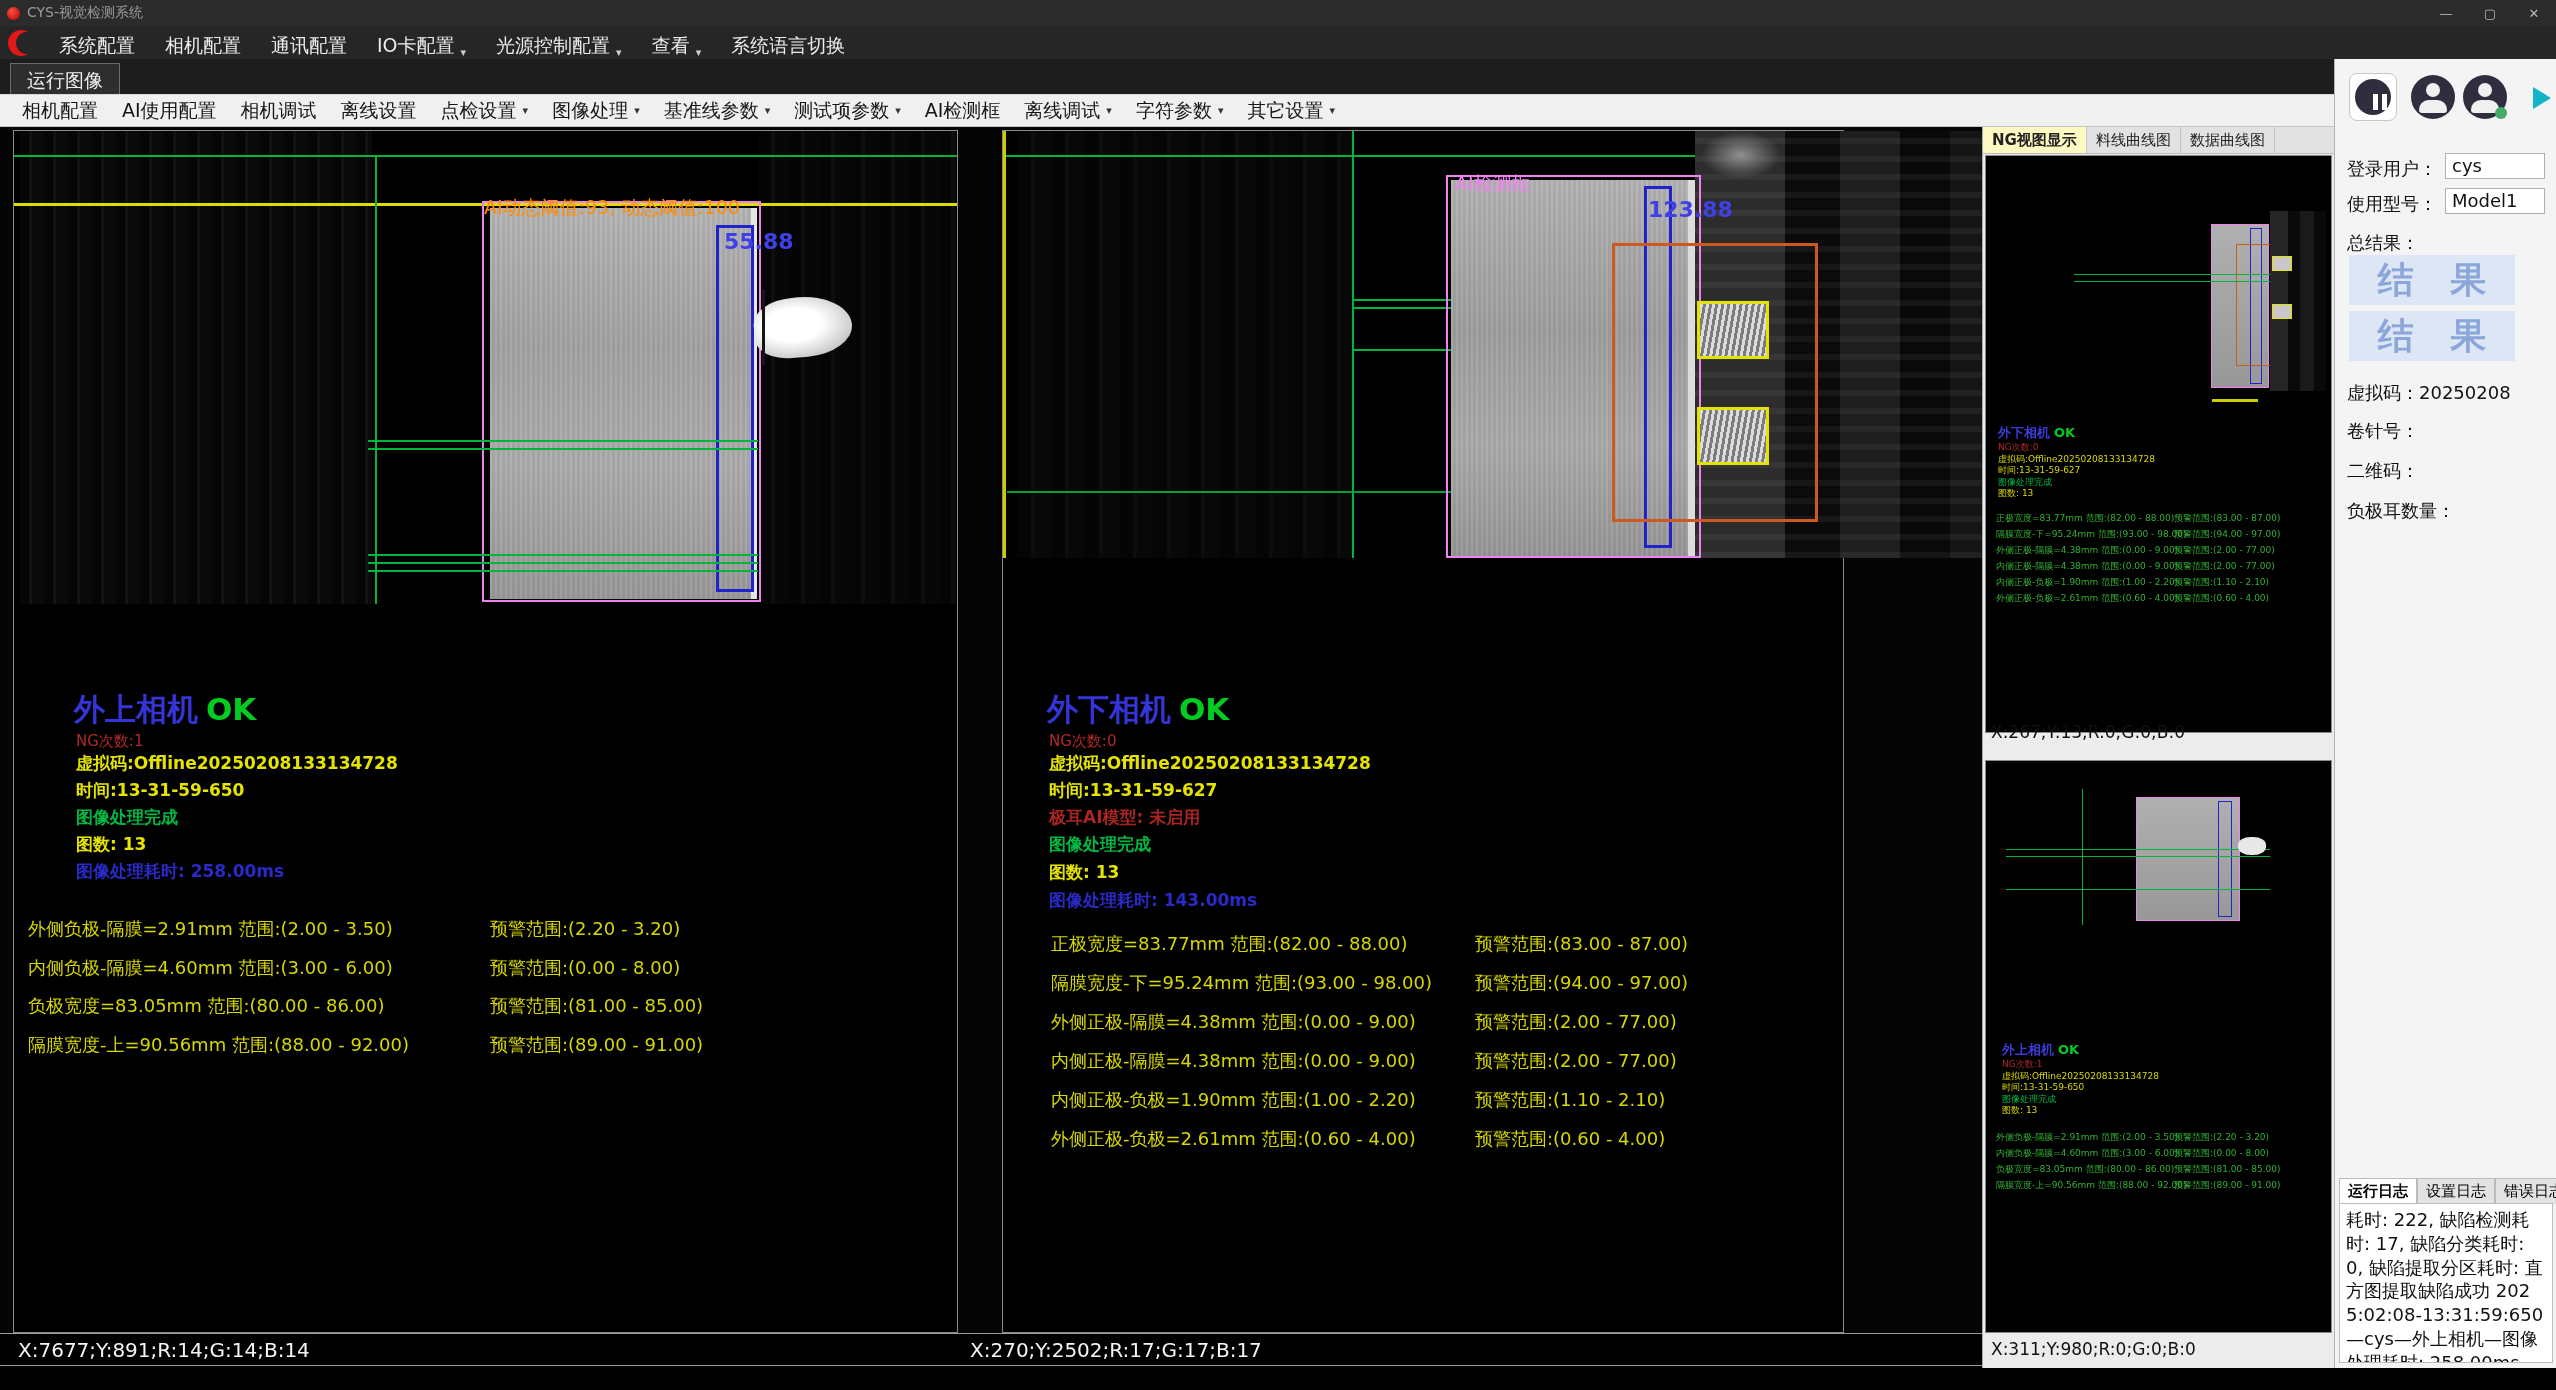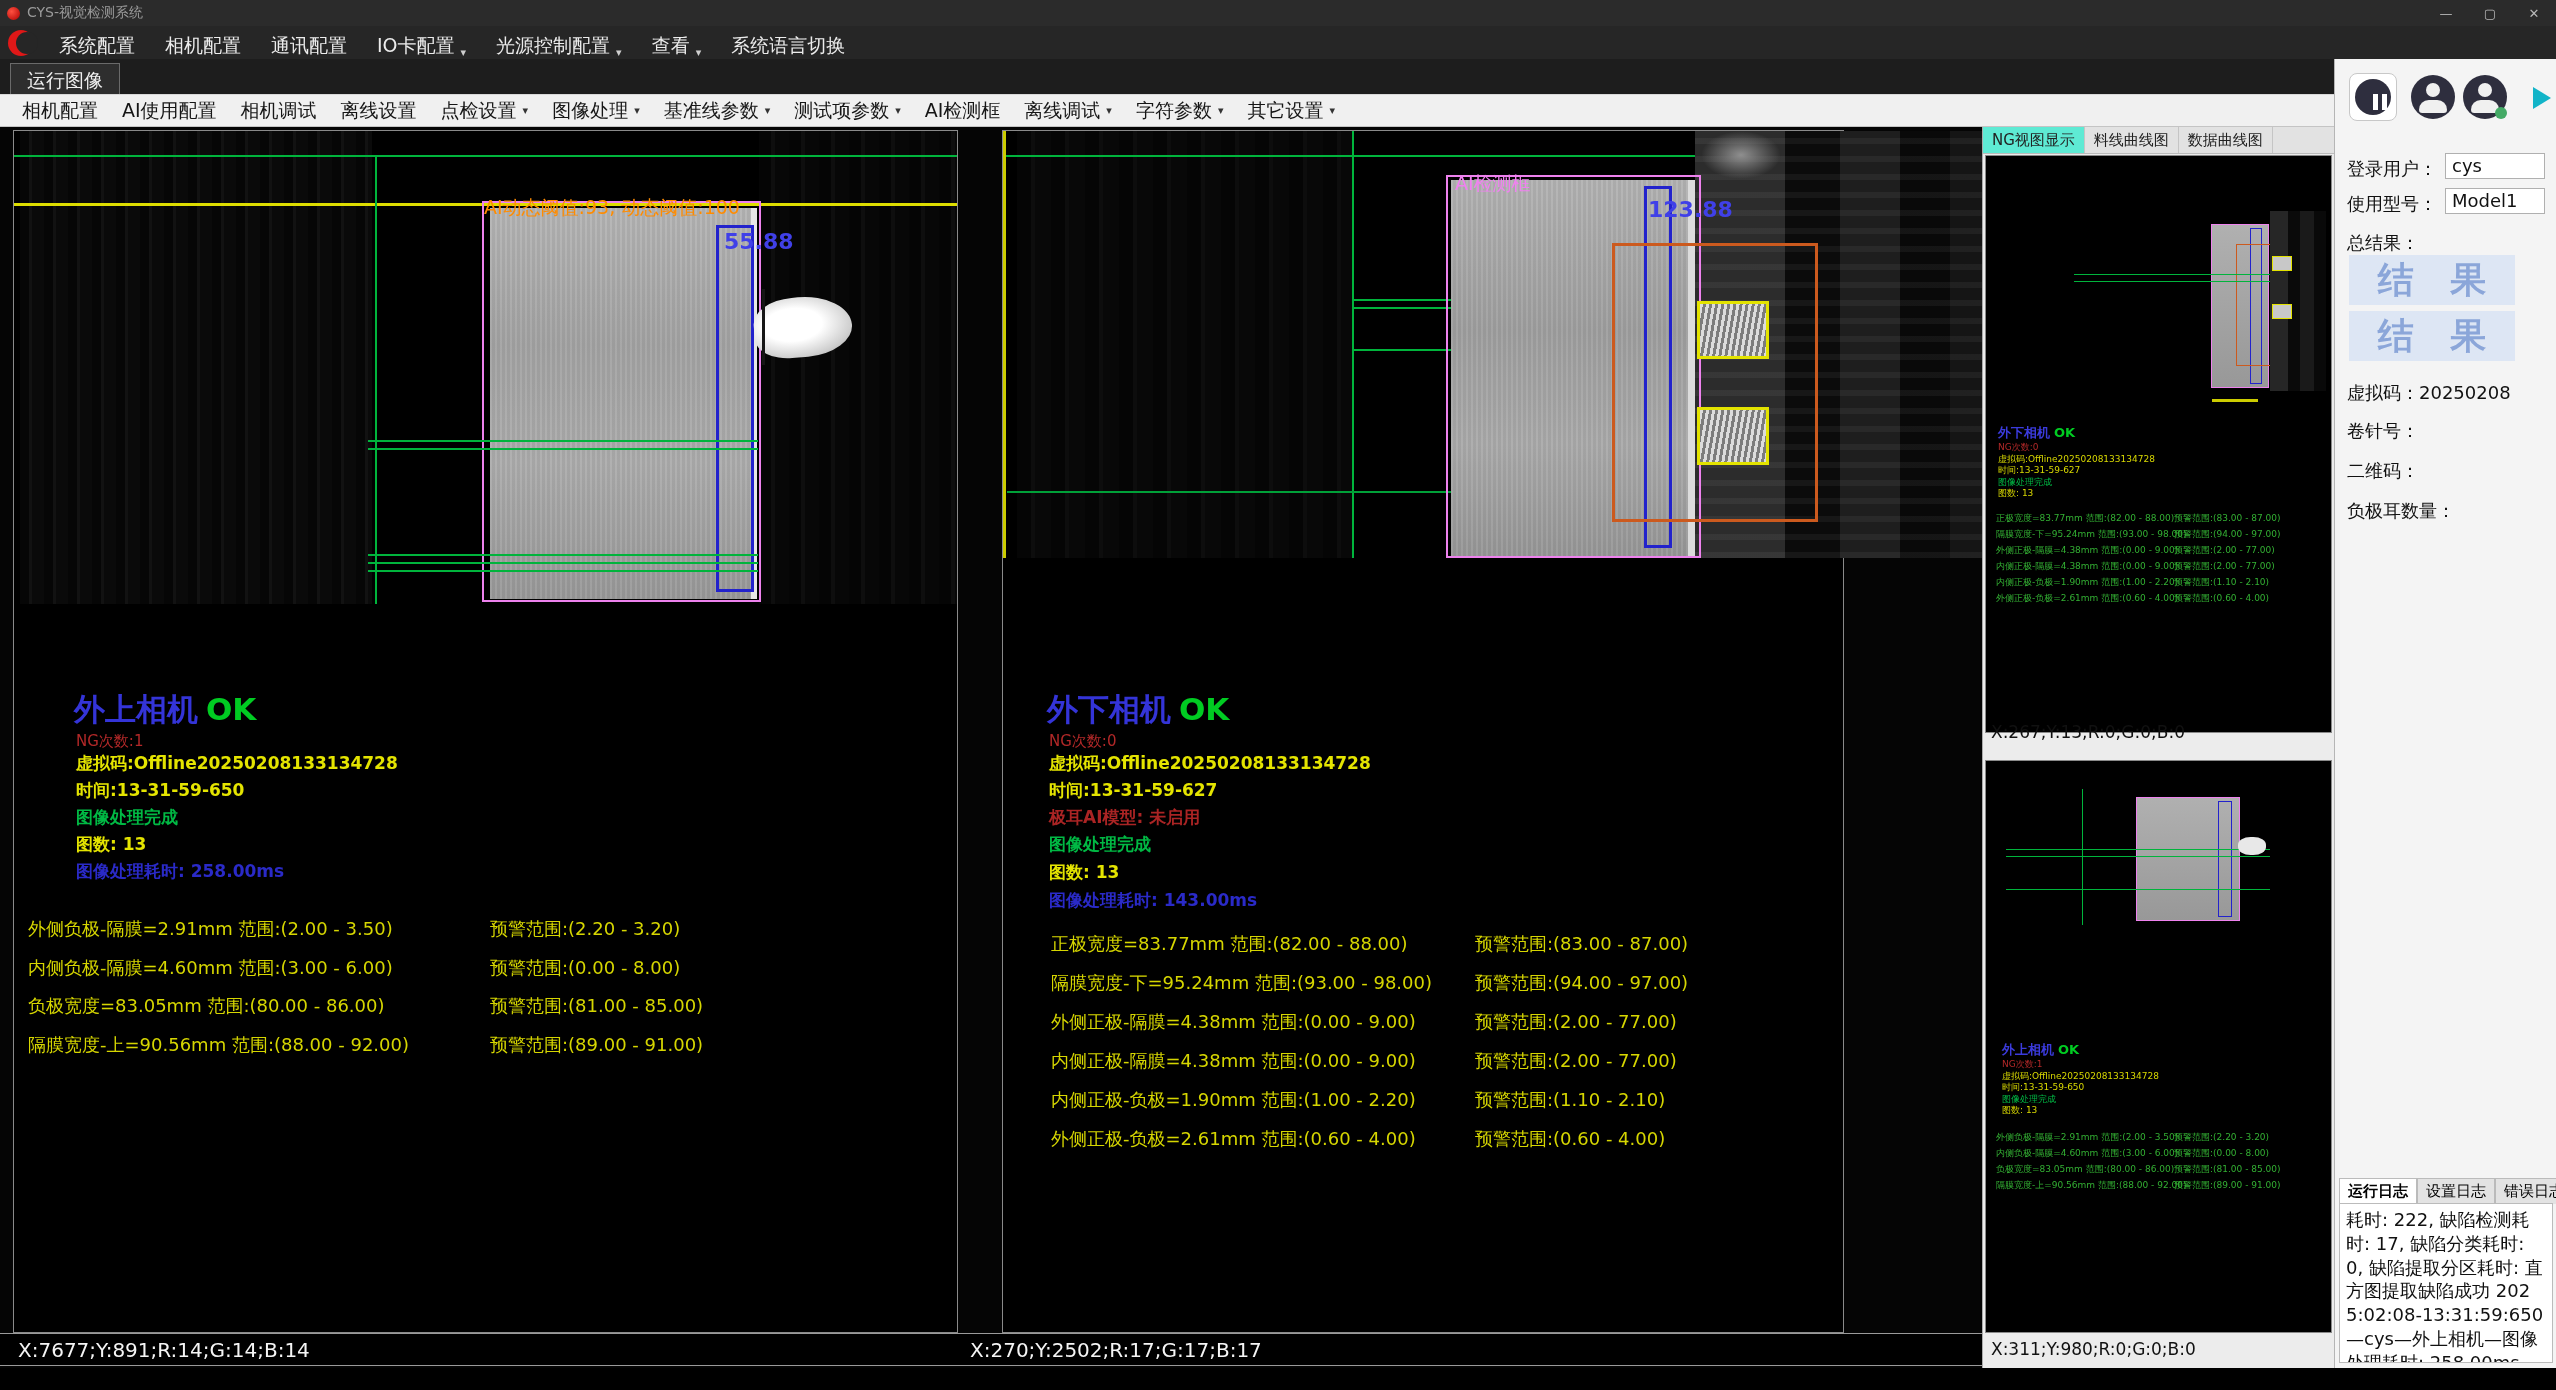--- a/index.html
+++ b/index.html
@@ -111,21 +111,21 @@
   .lc-meas .meas-row{height:38.7px}
   .lc-meas .m-warn{left:462px}
   .rc-meas{left:48px;top:801px;width:960px}
   .rc-meas .meas-row{height:39px}
   .rc-meas .m-warn{left:424px}
 
   
   .preview-col{position:absolute;left:1982px;top:127px;width:352px;height:1241px;background:#ececec;border-left:1px solid #aaa}
   .pv-tabs{position:absolute;left:0;top:0;height:27px;width:352px;background:#e2e2e2;border-bottom:1px solid #bbb;display:flex}
   .pv-tab{font-size:15px;color:#222;padding:4px 9px;border-right:1px solid #c5c5c5;white-space:nowrap}
-  .pv-tab.active{background:#5eead4;font-weight:normal}
+  .pv-tab.active{background:#fef9c3;font-weight:bold}
   .pv-panel{position:absolute;left:2px;width:347px;background:#000;border:1px solid #8a8a8a;overflow:hidden}
   .pv-p1{top:28px;height:578px}
   .pv-p2{top:633px;height:573px}
   .pv-coords{position:absolute;left:8px;font-size:17px;color:#111;white-space:nowrap}
   .pv-c1{top:595px}.pv-c2{top:1212px}
 
   .p1-film{left:225px;top:68px;width:58px;height:164px;background:linear-gradient(180deg,#b0b0b0,#989898);border:1px solid #ee82ee}
   .p1-blue{left:264px;top:72px;width:12px;height:156px;border:1px solid #2222cc}
   .p1-orange{left:250px;top:88px;width:48px;height:122px;border:1px solid #cc5a1e}
   .p1-metal{left:284px;top:55px;width:56px;height:180px;background:linear-gradient(90deg,#262626 0 18px,#0a0a0a 18px 30px,#1a1a1a 30px 44px,#090909 44px 56px)}

